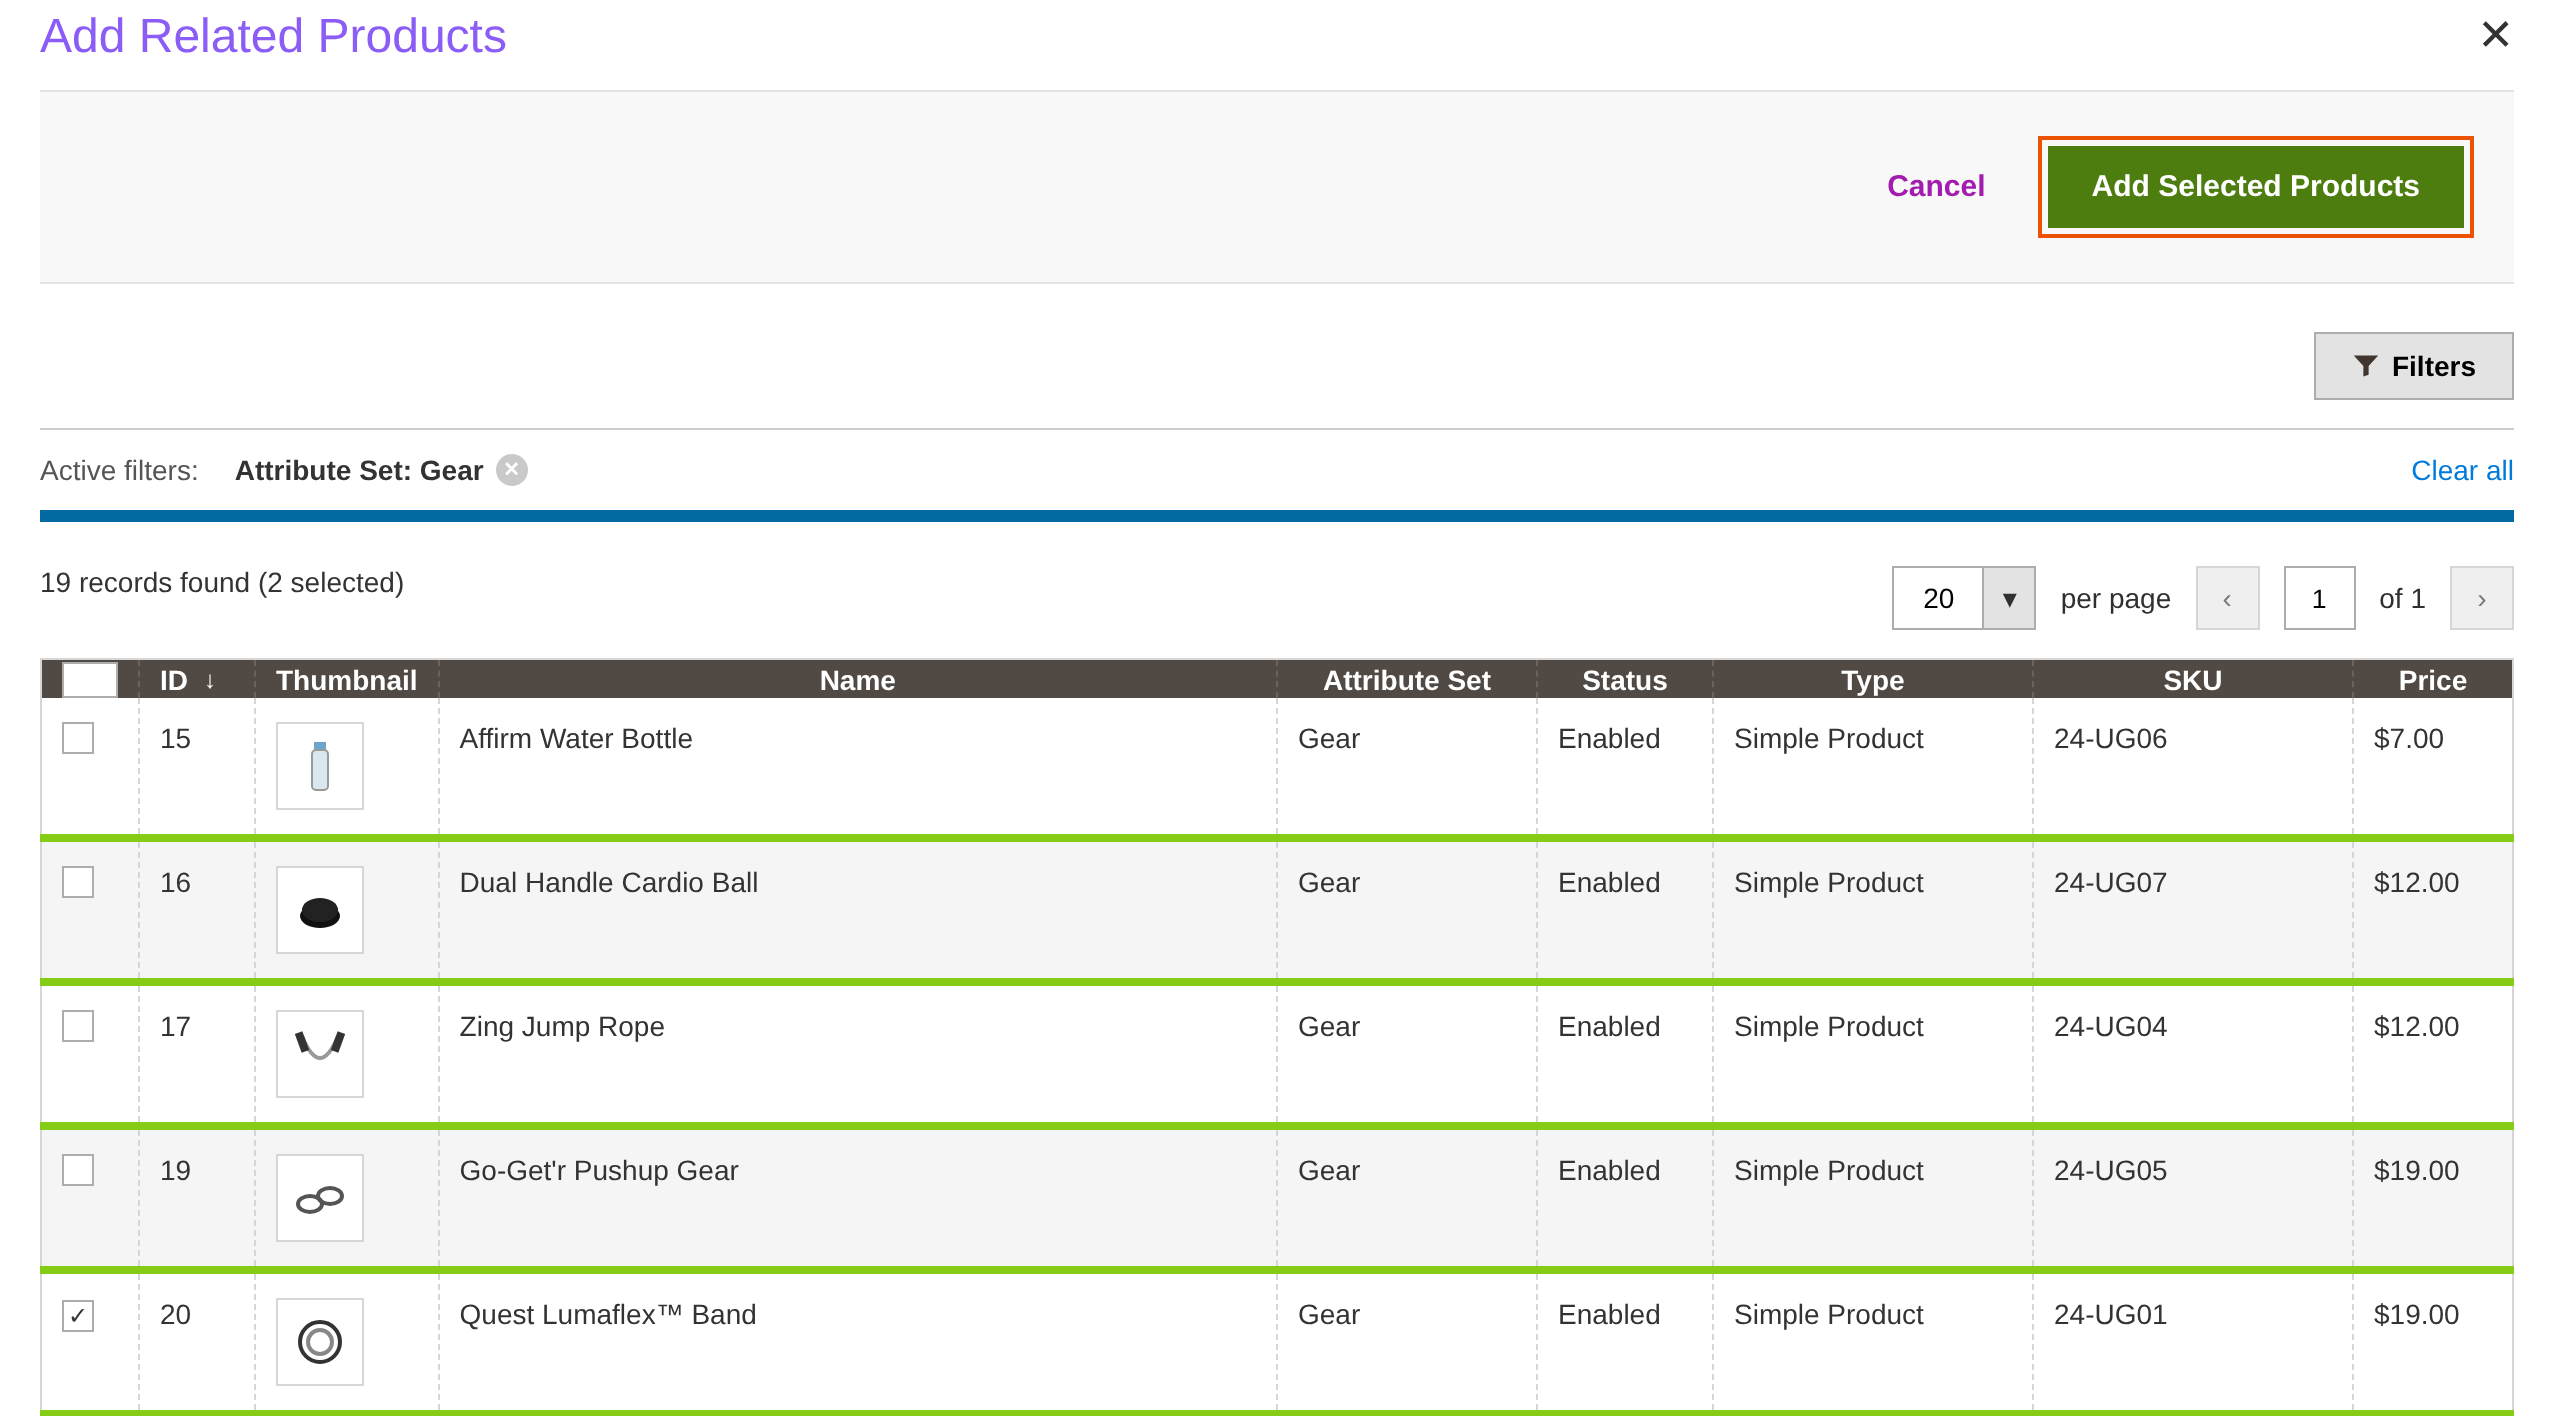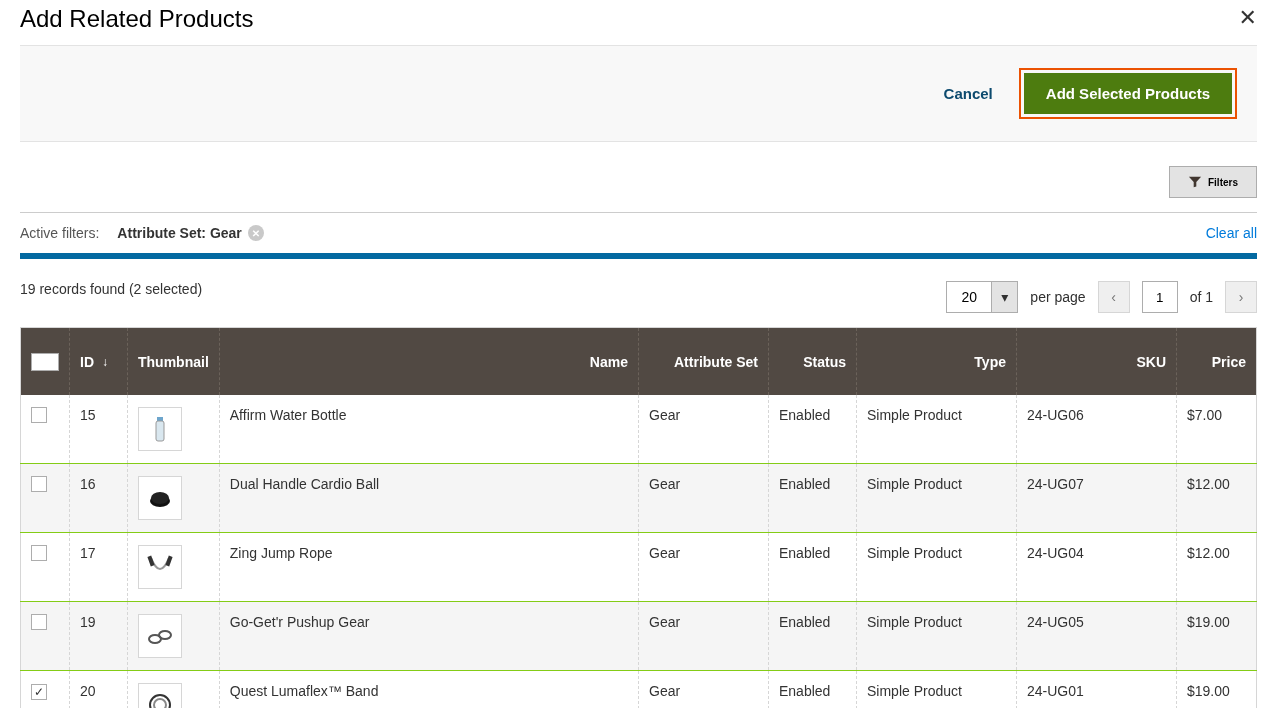--- a/index.html
+++ b/index.html
@@ -1,45 +1,45 @@
 <!DOCTYPE html>
 <html><head>
 <meta charset="utf-8">
 <style>
 * { box-sizing: border-box; margin: 0; padding: 0; }
 body { font-family: -apple-system, BlinkMacSystemFont, "Segoe UI", Helvetica, Arial, sans-serif; color: #303030; font-size: 14px; background: #fff; }
 .modal { padding: 0 20px 20px 20px; width: 1277px; }
 .modal-header { display: flex; justify-content: space-between; align-items: flex-start; padding: 5px 0 12px 0; }
-.modal-title { font-size: 24px; font-weight: 400; color: #000000; }
+.modal-title { font-size: 24px; font-weight: 400; color: #8b5cf6; }
 .close-x { font-size: 22px; color: #333; cursor: pointer; font-weight: 300; }
 .action-bar { background: #f8f8f8; border: 1px solid #e3e3e3; border-left: none; border-right: none; padding: 22px 20px; display: flex; justify-content: flex-end; align-items: center; gap: 26px; }
-.cancel-link { color: #0c4a6e; font-weight: 600; cursor: pointer; font-size: 15px; }
+.cancel-link { color: #a21caf; font-weight: 600; cursor: pointer; font-size: 15px; }
 .primary-btn-wrap { border: 2px solid #eb5202; padding: 3px; }
 .primary-btn { background: #4d7c0f; color: #fff; border: none; padding: 12px 22px; font-weight: 600; font-size: 15px; cursor: pointer; }
 .filters-row { display: flex; justify-content: flex-end; margin-top: 24px; }
-.filters-btn { background: #e3e3e3; border: 1px solid #adadad; padding: 8px 18px; font-weight: 600; cursor: pointer; display: inline-flex; align-items: center; gap: 6px; font-size: 10px; }
+.filters-btn { background: #e3e3e3; border: 1px solid #adadad; padding: 8px 18px; font-weight: 600; cursor: pointer; display: inline-flex; align-items: center; gap: 6px; font-size: 14px; }
 .filters-btn svg { width: 14px; height: 14px; fill: #41362f; }
 .active-filters { display: flex; justify-content: space-between; align-items: flex-start; border-top: 1px solid #ccc; border-bottom: 6px solid #0369a1; padding: 12px 0; margin-top: 14px; }
 .active-filters-left { display: flex; align-items: center; gap: 18px; }
 .af-label { color: #555; }
 .af-tag { font-weight: 600; color: #333; display: flex; align-items: center; gap: 6px; }
 .af-remove { width: 16px; height: 16px; border-radius: 50%; background: #c9c9c9; color: #fff; display: inline-flex; align-items: center; justify-content: center; font-size: 10px; cursor: pointer; }
 .clear-all { color: #007bdb; cursor: pointer; }
 .pager-row { display: flex; justify-content: space-between; margin-top: 22px; margin-bottom: 14px; }
 .records-found { color: #333; }
 .pager-right { display: flex; align-items: center; gap: 12px; }
 .select-box { border: 1px solid #adadad; display: inline-flex; align-items: stretch; height: 32px; }
 .select-box input { border: none; width: 44px; text-align: center; font-size: 14px; }
 .select-box .dd { background: #e3e3e3; border-left: 1px solid #adadad; width: 26px; display: flex; align-items: center; justify-content: center; cursor: pointer; }
 .page-input { border: 1px solid #adadad; width: 36px; height: 32px; text-align: center; }
 .pg-btn { width: 32px; height: 32px; border: 1px solid #d6d6d6; background: #efefef; display: inline-flex; align-items: center; justify-content: center; cursor: pointer; color: #777; }
 table { width: 100%; border-collapse: collapse; border: 1px solid #d6d6d6; }
-thead th { background: #514943; color: #fff; text-align: right; padding: 24px 10px; font-weight: 600; font-size: 14px; border-right: 1px dashed #6b625a; }
+thead th { background: #514943; color: #fff; text-align: center; padding: 0 10px; font-weight: 600; font-size: 14px; border-right: 1px dashed #6b625a; }
 thead th:last-child { border-right: none; }
-tbody td { padding: 12px 10px; vertical-align: top; border-right: 1px dashed #d6d6d6; border-bottom: 1px solid #84cc16; color: #333; }
+tbody td { padding: 12px 10px; vertical-align: top; border-right: 1px dashed #d6d6d6; border-bottom: 4px solid #84cc16; color: #333; }
 tbody td:last-child { border-right: none; }
 tbody tr:nth-child(even) td { background: #f5f5f5; }
 .thumb-box { width: 44px; height: 44px; border: 1px solid #d6d6d6; background: #fff; display: flex; align-items: center; justify-content: center; }
 .thumb-box svg { width: 30px; height: 30px; }
 .chk { width: 16px; height: 16px; border: 1px solid #adadad; background: #fff; display: inline-flex; align-items: center; justify-content: center; cursor: pointer; }
 .chk.checked::after { content: "✓"; font-size: 12px; color: #333; }
 .hdr-chk { background: #fff; border: 1px solid #adadad; width: 28px; height: 18px; display: inline-flex; align-items: center; justify-content: center; cursor: pointer; font-size: 9px; }
 .id-hdr { display: flex; align-items: center; gap: 8px; }
 .sort-arrow { font-size: 12px; }
 .col-chk { width: 48px; }

